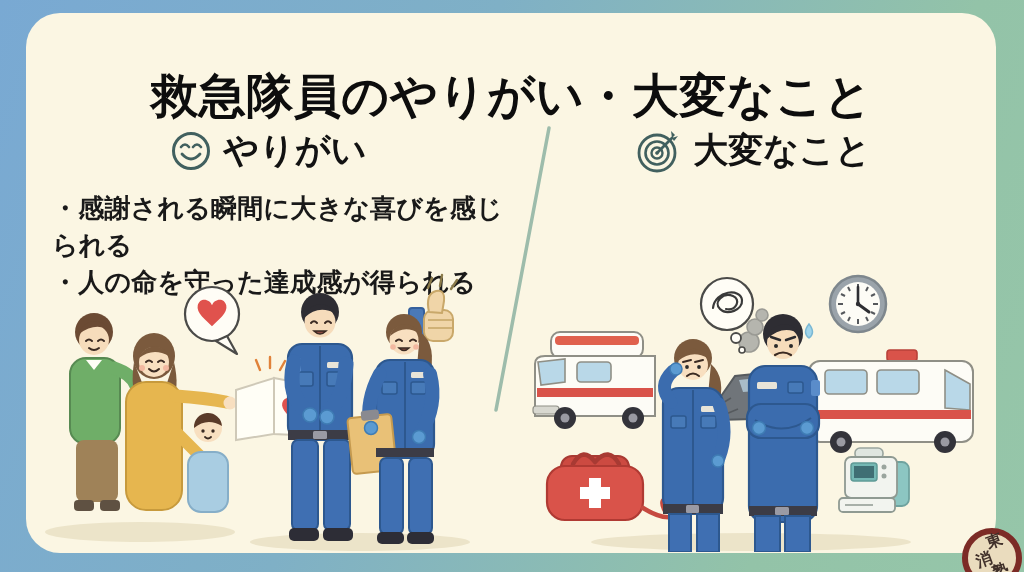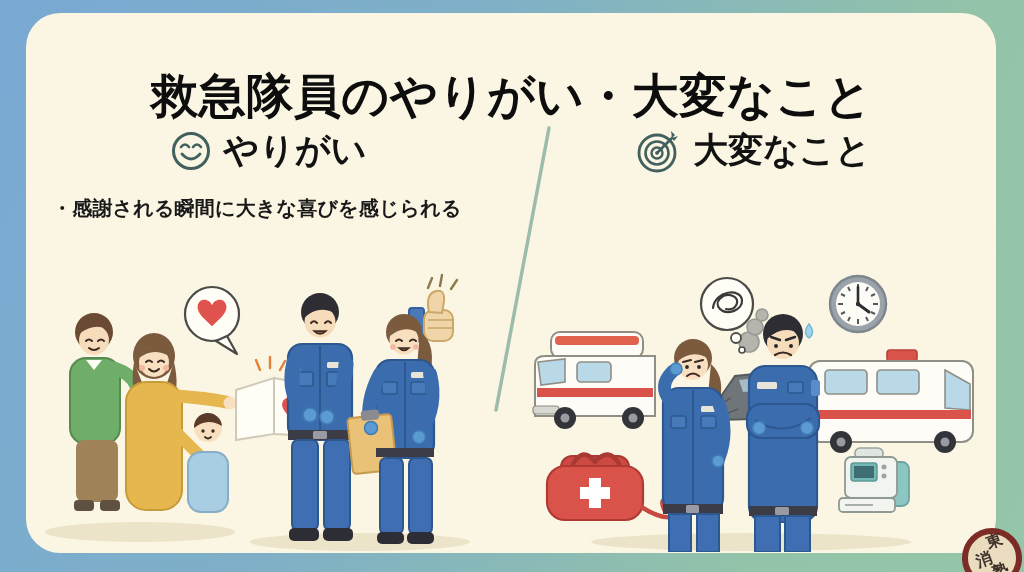--- a/index.html
+++ b/index.html
@@ -10,21 +10,21 @@
   .stage{position:relative;width:1024px;height:572px;overflow:hidden;
     background:linear-gradient(112deg,#79a9d3 0%,#7fb0c6 40%,#93c3a8 78%,#96c6a9 100%);}
   .card{position:absolute;left:26px;top:13px;width:970px;height:540px;
     background:#fbf6e3;border-radius:34px;}
   .title{position:absolute;left:0;right:0;top:34px;text-align:center;
     font-size:47px;font-weight:800;color:#0d0d0d;letter-spacing:0.5px;}
   .heading{position:absolute;top:127px;width:485px;display:flex;align-items:center;
     justify-content:center;gap:11px;font-size:35px;font-weight:800;color:#121212;}
   .heading.left{left:26px;}
   .heading.right{left:511px;justify-content:center;}
-  .bullets{position:absolute;top:190px;font-size:20px;font-weight:700;color:#191919;
+  .bullets{position:absolute;top:190px;font-size:26px;font-weight:700;color:#191919;
     line-height:37px;letter-spacing:0.2px;}
   .bullets.left{left:52px;width:452px;}
   .bullets.right{left:545px;width:452px;}
   .illus{position:absolute;top:270px;}
   .illus.left{left:30px;}
   .illus.right{left:521px;}
   .divider{position:absolute;left:488px;top:124px;}
   .stamp{position:absolute;left:956px;top:524px;}
   svg{display:block;}
 </style>
@@ -58,20 +58,21 @@
       <circle cx="21" cy="25" r="1.8" fill="#41605f"></circle>
       <line x1="21" y1="25" x2="36" y2="10" stroke="#41605f" stroke-width="2.8" stroke-linecap="round"></line>
       <path d="M36 10 l6 -2 -4 5 z" fill="#41605f"></path>
       <path d="M36 10 l-1 -7 4 4 z" fill="#41605f"></path>
     </svg>
     <span>大変なこと</span>
   </div>
 
   <div class="bullets left">
     <div>・感謝される瞬間に大きな喜びを感じられる</div>
+    <div>・人の命を守った達成感が得られる</div>
   </div>
 
   <svg class="illus left" width="462" height="282" viewBox="0 0 462 282">
     <ellipse cx="110" cy="262" rx="95" ry="10" fill="#ece4c9"></ellipse>
     <ellipse cx="330" cy="272" rx="110" ry="9" fill="#ece4c9"></ellipse>
 
     <g>
       <circle cx="182" cy="44" r="27" fill="#fffdf6" stroke="#4a4a48" stroke-width="2.2"></circle>
       <path d="M197 66 L207 84 L186 71 Z" fill="#fffdf6" stroke="#4a4a48" stroke-width="2.2" stroke-linejoin="round"></path>
       <path d="M0,-3.5 C-1,-7 -6.5,-8 -7.5,-3.5 C-8.5,0.5 -3,4.5 0,7.5 C3,4.5 8.5,0.5 7.5,-3.5 C6.5,-8 1,-7 0,-3.5 Z" transform="translate(182,42) scale(1.9)" fill="#e0524d"></path>

